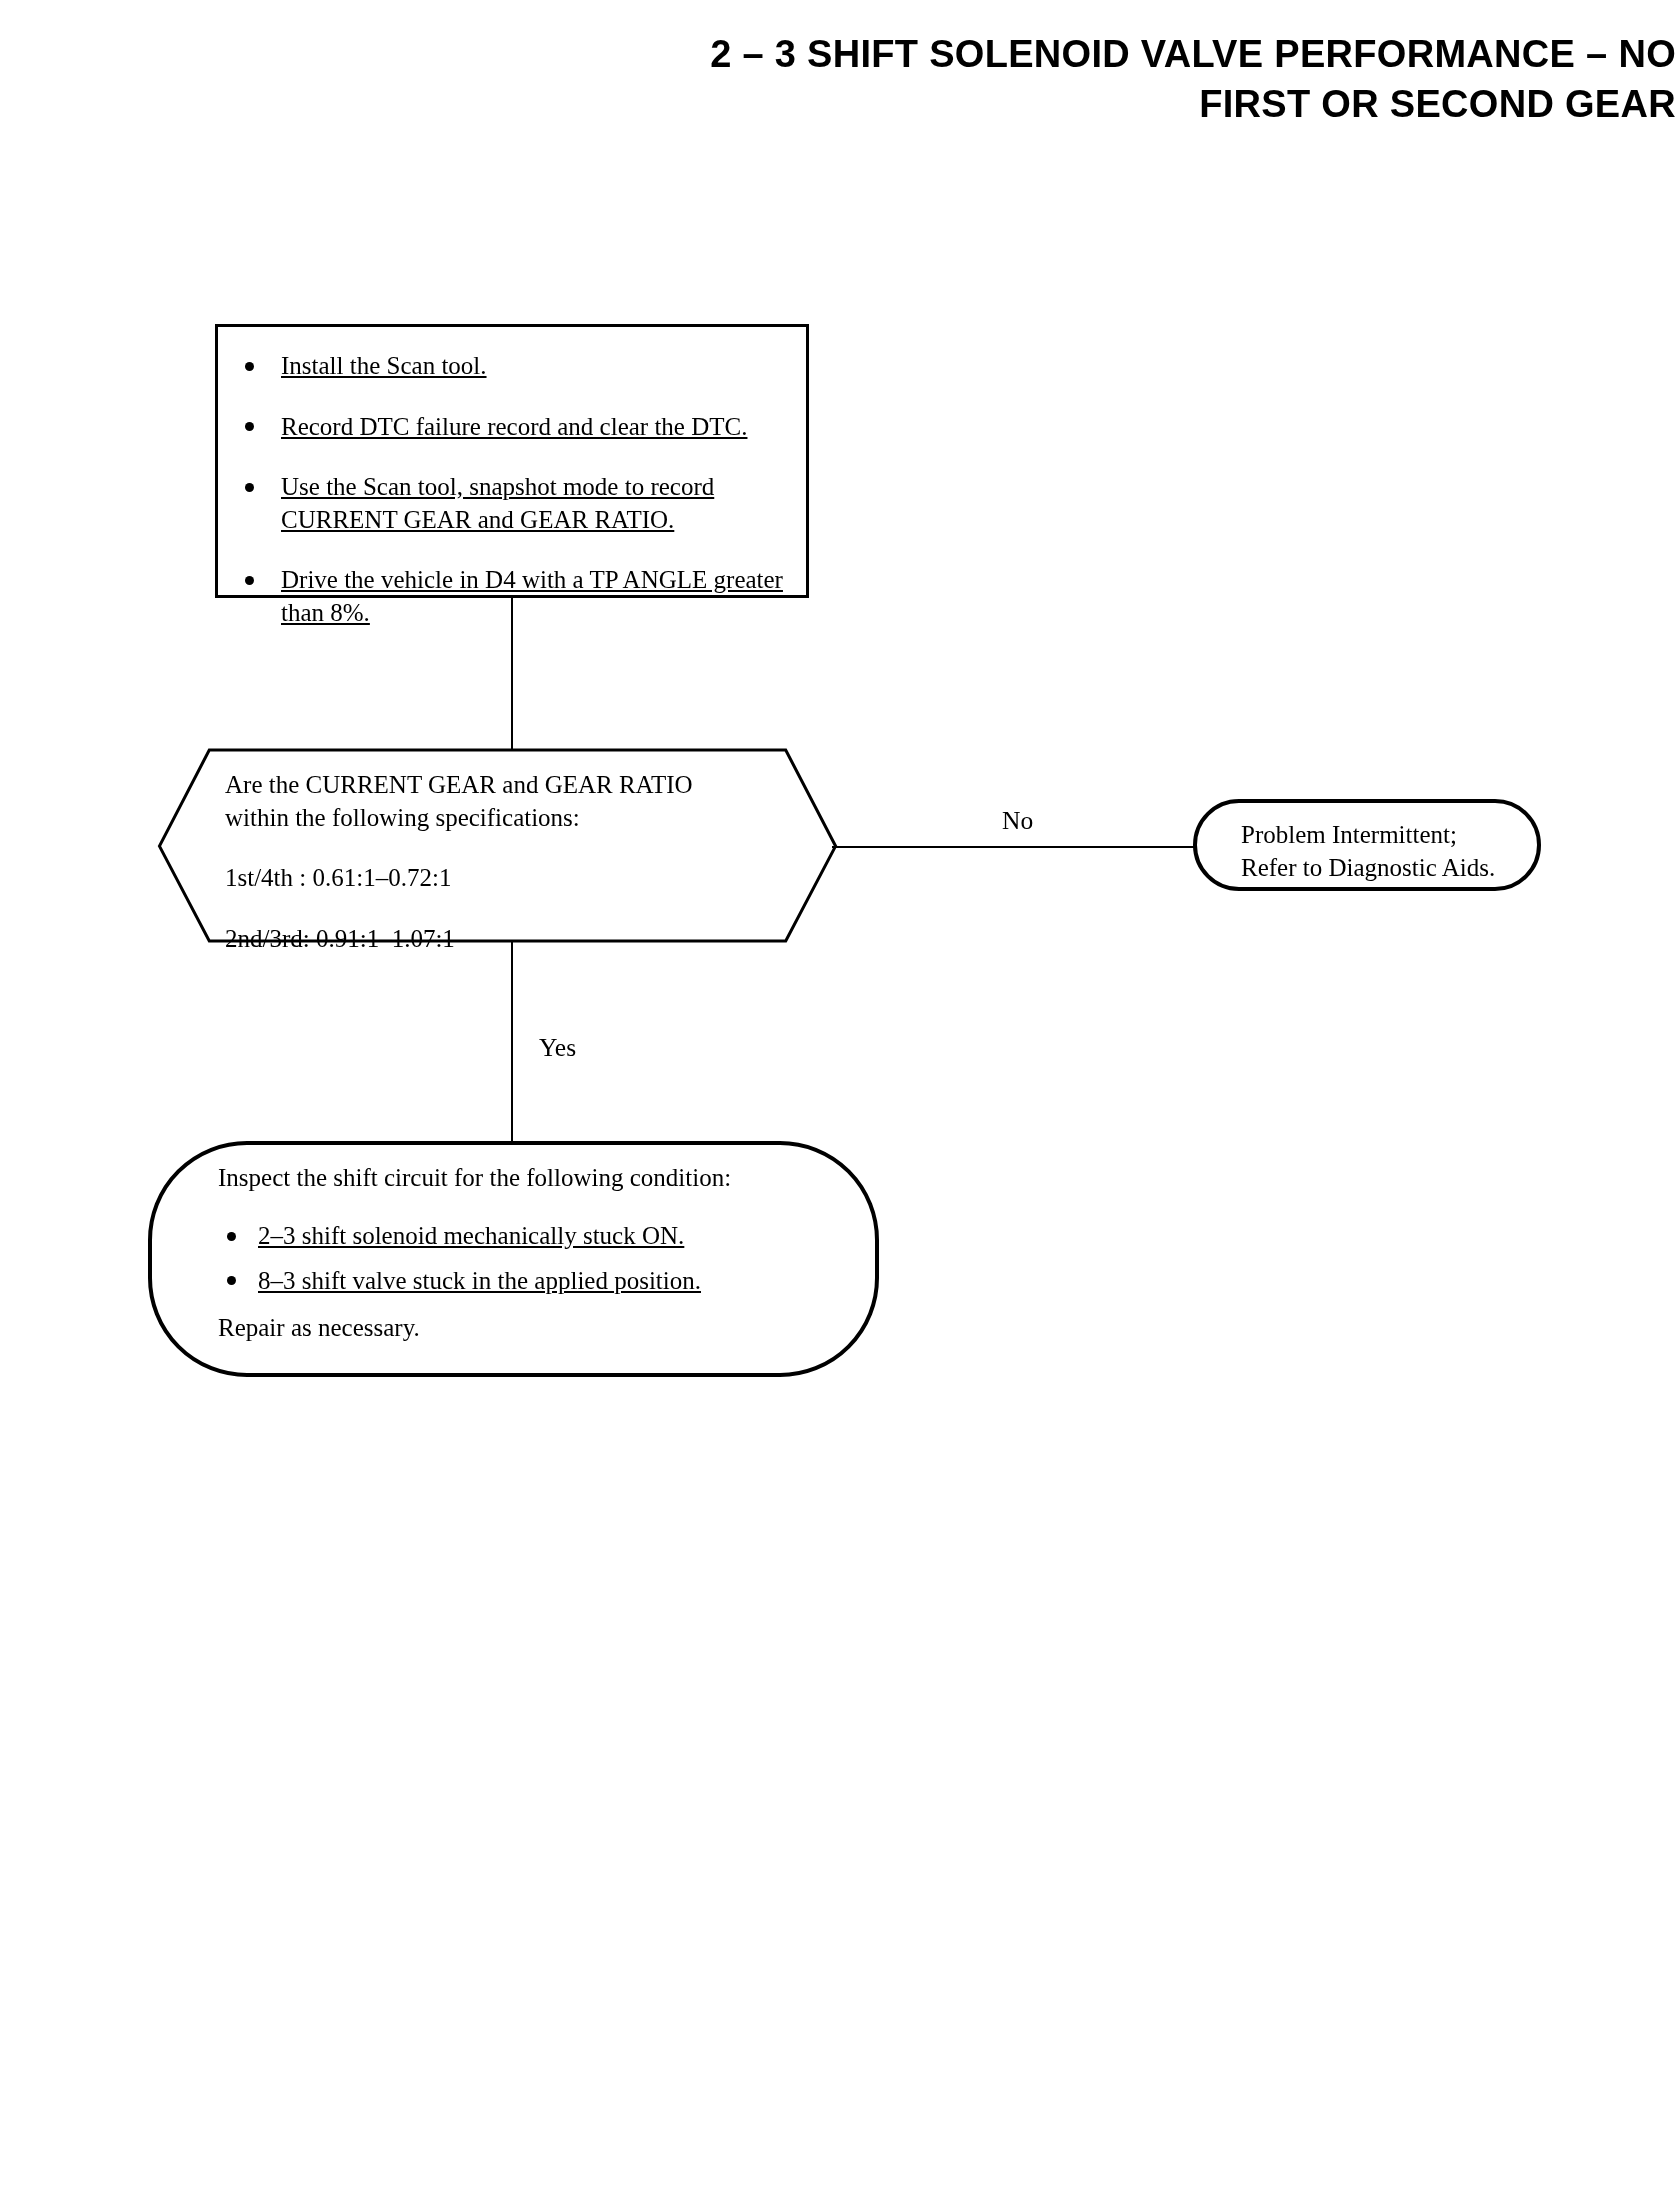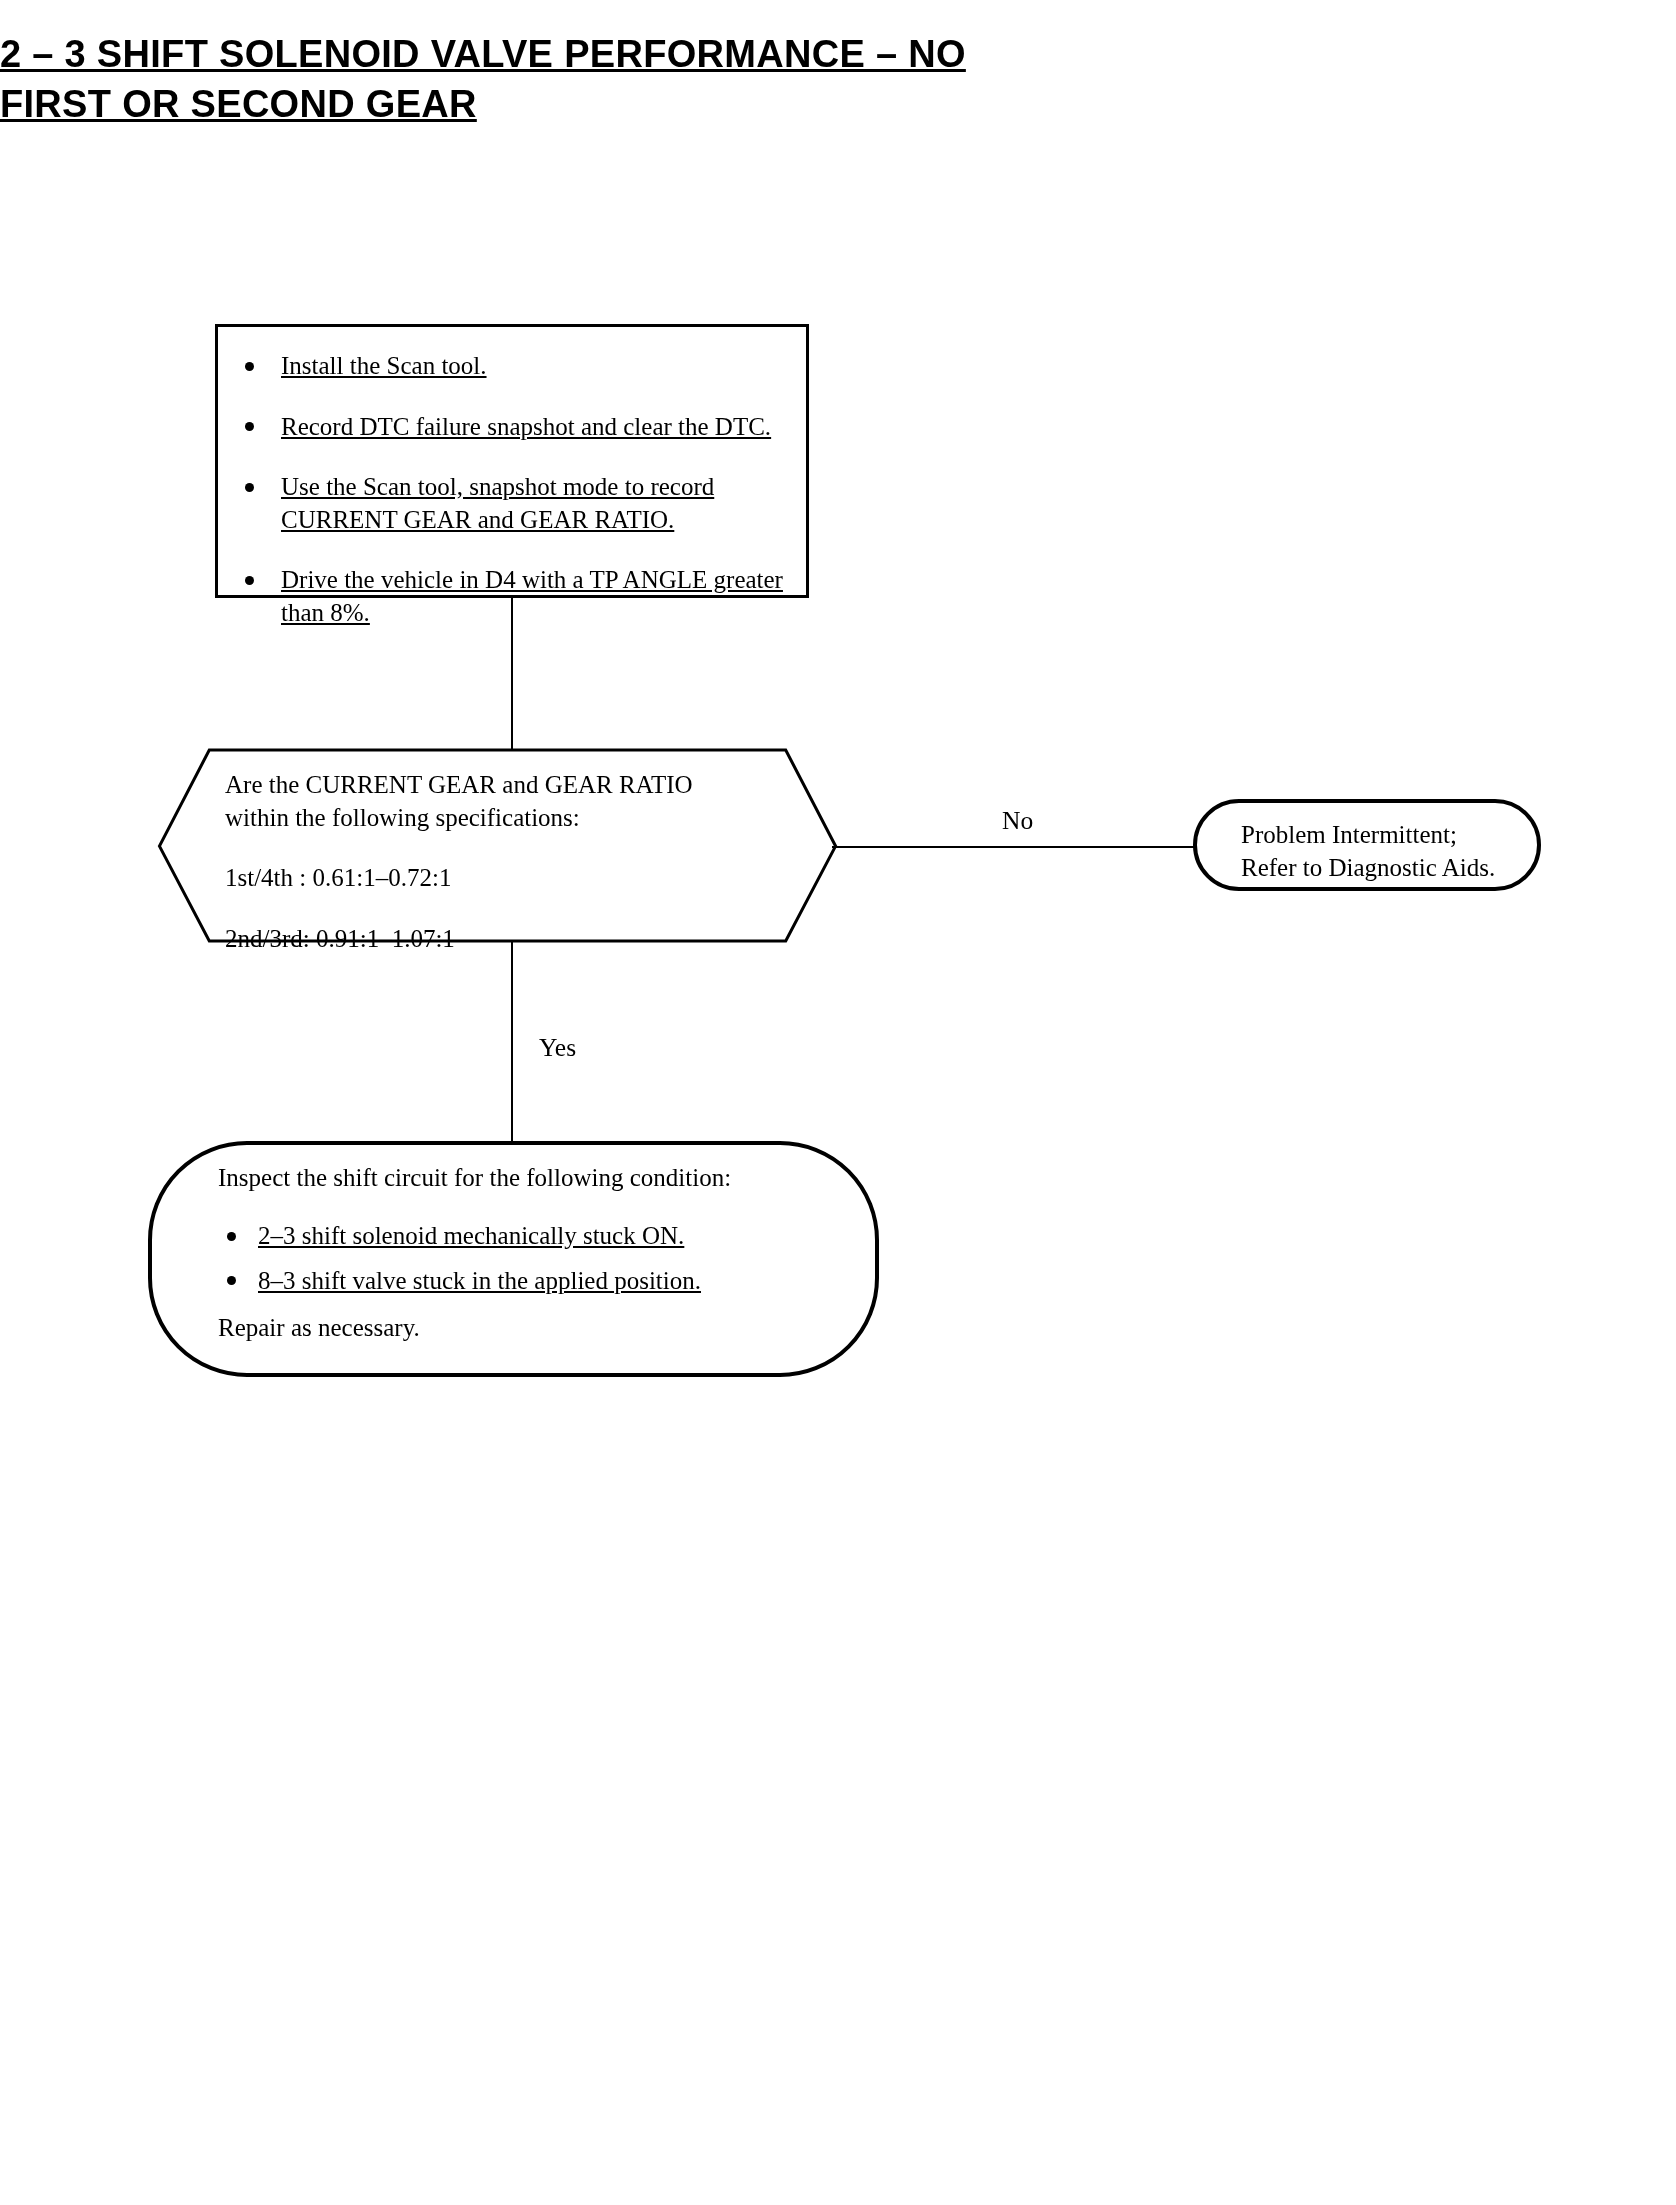--- a/index.html
+++ b/index.html
@@ -15,27 +15,26 @@
     font-family: "Liberation Serif", "DejaVu Serif", serif;
     color: #000000;
   }
 
   
   #title-block {
     position: absolute;
     left: 0;
     top: 29px;
     width: 1676px;
-    text-align: left;
+    text-align: right;
     font-family: "Liberation Sans", "DejaVu Sans", sans-serif;
     font-size: 38px;
     font-weight: bold;
     line-height: 1.32;
     letter-spacing: 0.3px;
-    text-decoration: underline;
   }
   #title-block .title-line { display: block; }
 
   
   .node {
     position: absolute;
     box-sizing: border-box;
     background: #ffffff;
   }
 
@@ -125,21 +124,21 @@
 
 <div id="title-block">
   <span class="title-line">2 – 3 SHIFT SOLENOID VALVE PERFORMANCE – NO</span>
   <span class="title-line">FIRST OR SECOND GEAR</span>
 </div>
 
 <div class="node rect-node" id="step-box" style="left:215px; top:324px; width:594px; height:274px;">
   <div class="node-text serif-cond" style="left:18px; top:23px; width:565px;">
     <ul class="bullets">
       <li>Install the Scan tool.</li>
-      <li>Record DTC failure snapshot and clear the DTC.</li>
+      <li>Record DTC failure record and clear the DTC.</li>
       <li>Use the Scan tool, snapshot mode to record CURRENT GEAR and GEAR RATIO.</li>
       <li>Drive the vehicle in D4 with a TP ANGLE greater than 8%.</li>
     </ul>
   </div>
 </div>
 
 <div class="conn-v" style="left:511px; top:598px; height:151px;"></div>
 
 <div id="decision-hexagon">
   <svg width="681" height="201" viewBox="0 0 1120 330" xmlns="http://www.w3.org/2000/svg">

